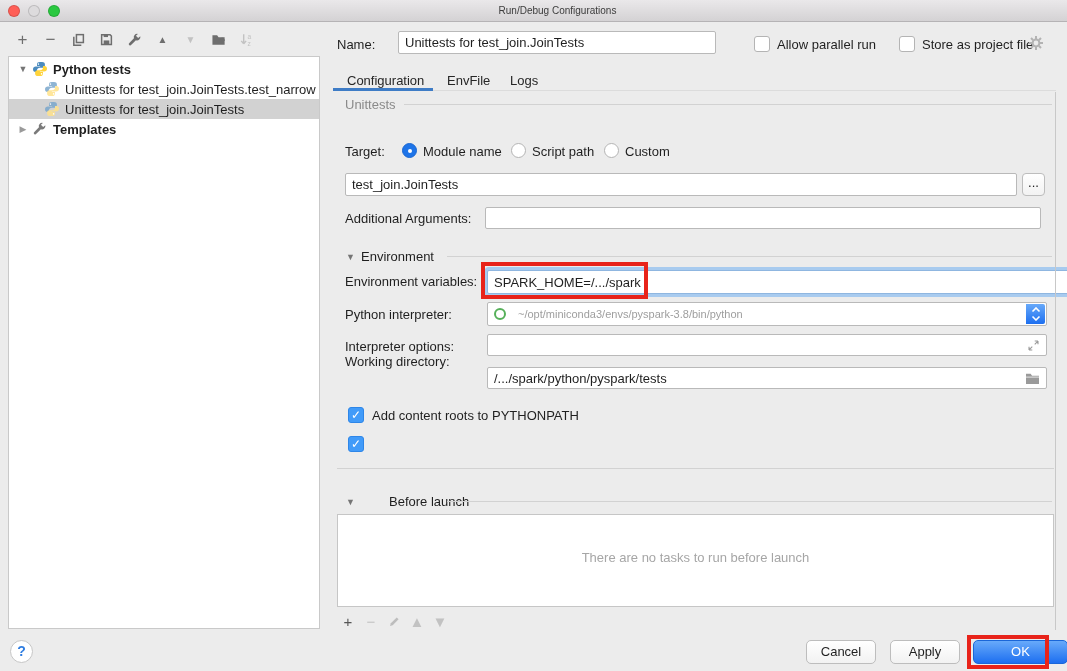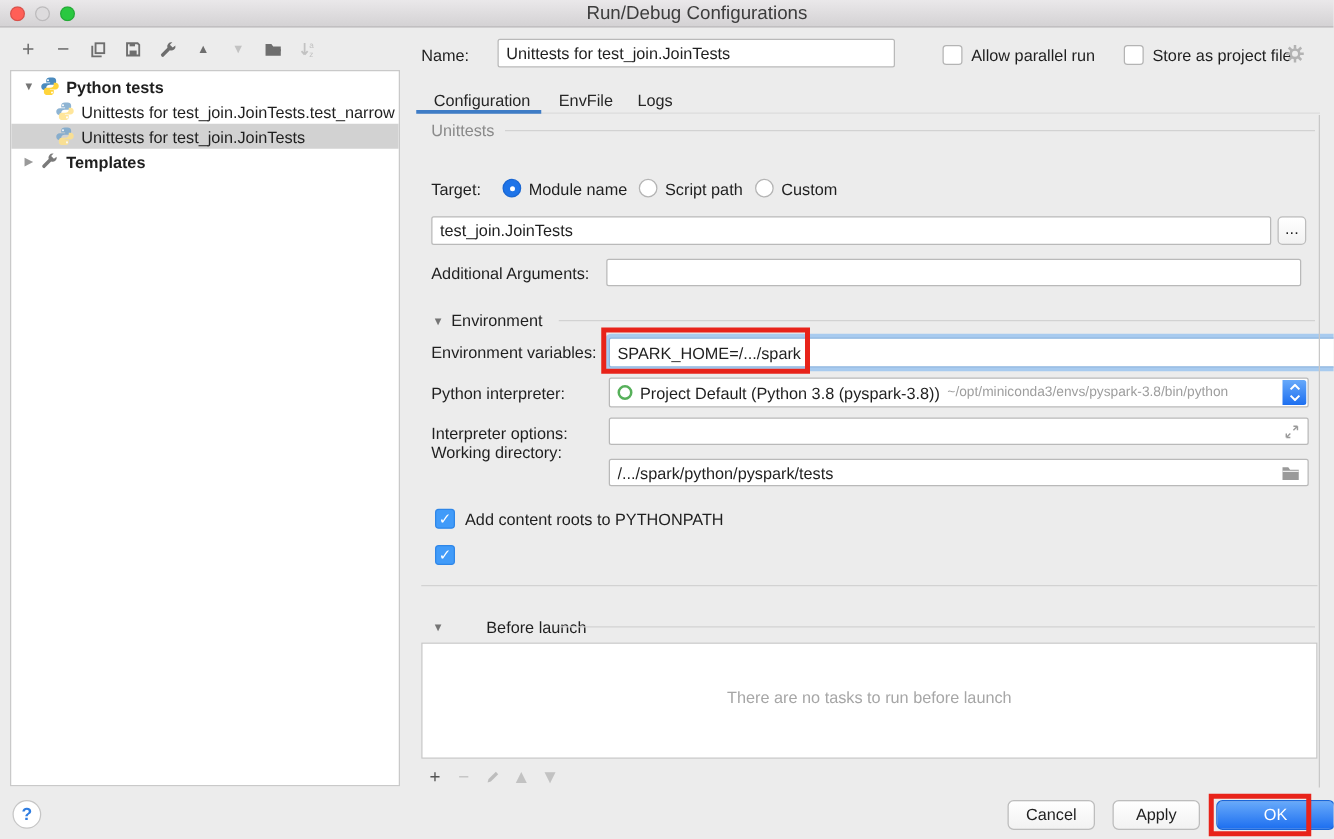--- a/index.html
+++ b/index.html
@@ -6,21 +6,21 @@
   html,body { width:1067px; height:671px; }
   body { font-family:"Liberation Sans",sans-serif; background:#ececec; }
   .window { position:relative; width:1067px; height:671px; background:#ececec; overflow:hidden; }
 
   
   .titlebar { position:absolute; top:0; left:0; right:0; height:22px;
               background:linear-gradient(#eae8ea,#d4d2d4); border-bottom:1px solid #b5b3b5; }
   .traffic { position:absolute; top:5px; left:8px; display:flex; gap:8px; }
   .light { width:12px; height:12px; border-radius:50%; border:1px solid rgba(0,0,0,.15); }
   .red { background:#ff5f57; } .grayb { background:#dcdad c; background:#dddbdd; } .green { background:#2ac840; }
-  .title { position:absolute; inset:0; text-align:center; line-height:21px; font-size:15px; color:#3c3c3c;margin-left:48px; }
+  .title { position:absolute; inset:0; text-align:center; line-height:21px; font-size:10px; color:#3c3c3c;margin-left:48px; }
 
   .main { position:absolute; top:22px; left:0; right:0; bottom:0; }
   .abs { position:absolute; }
   .lbl { position:absolute; font-size:13px; color:#1f1f1f; white-space:nowrap; }
   .dim { color:#8a8a8a; }
   .hline { position:absolute; height:1px; background:#d2d2d2; }
   .vline { position:absolute; width:1px; background:#c8c8c8; }
 
   
   .ltb { position:absolute; left:14px; top:9px; display:flex; align-items:center; gap:11px; }
@@ -242,21 +242,20 @@
         <svg width="13" height="15" viewBox="0 0 14 16">
             <rect x="2" y="1.5" width="10" height="13" fill="#fff" stroke="#8a8a8a" stroke-width="1.3"></rect>
             <path d="M4.3 5h5.4M4.3 8h5.4M4.3 11h5.4" stroke="#8a8a8a" stroke-width="1.3"></path>
           </svg>
       </span>
     </div>
 
     <div class="lbl" style="left:345px; top:285px;">Python interpreter:</div>
     <div class="field" style="left:487px; top:280px; width:560px; height:24px; padding-right:24px;">
       <span class="ring"></span>
-      <span style="white-space:nowrap;">Project Default (Python 3.8 (pyspark-3.8))</span>
       <span class="pathtxt">~/opt/miniconda3/envs/pyspark-3.8/bin/python</span>
       <span class="stepper">
         <svg width="10" height="6" viewBox="0 0 10 6">
             <path d="M1.5 4.5L5 1l3.5 3.5" stroke="#fff" stroke-width="1.6" fill="none"></path>
           </svg>
         <svg width="10" height="6" viewBox="0 0 10 6">
             <path d="M1.5 1.5L5 5l3.5-3.5" stroke="#fff" stroke-width="1.6" fill="none"></path>
           </svg>
       </span>
     </div>

